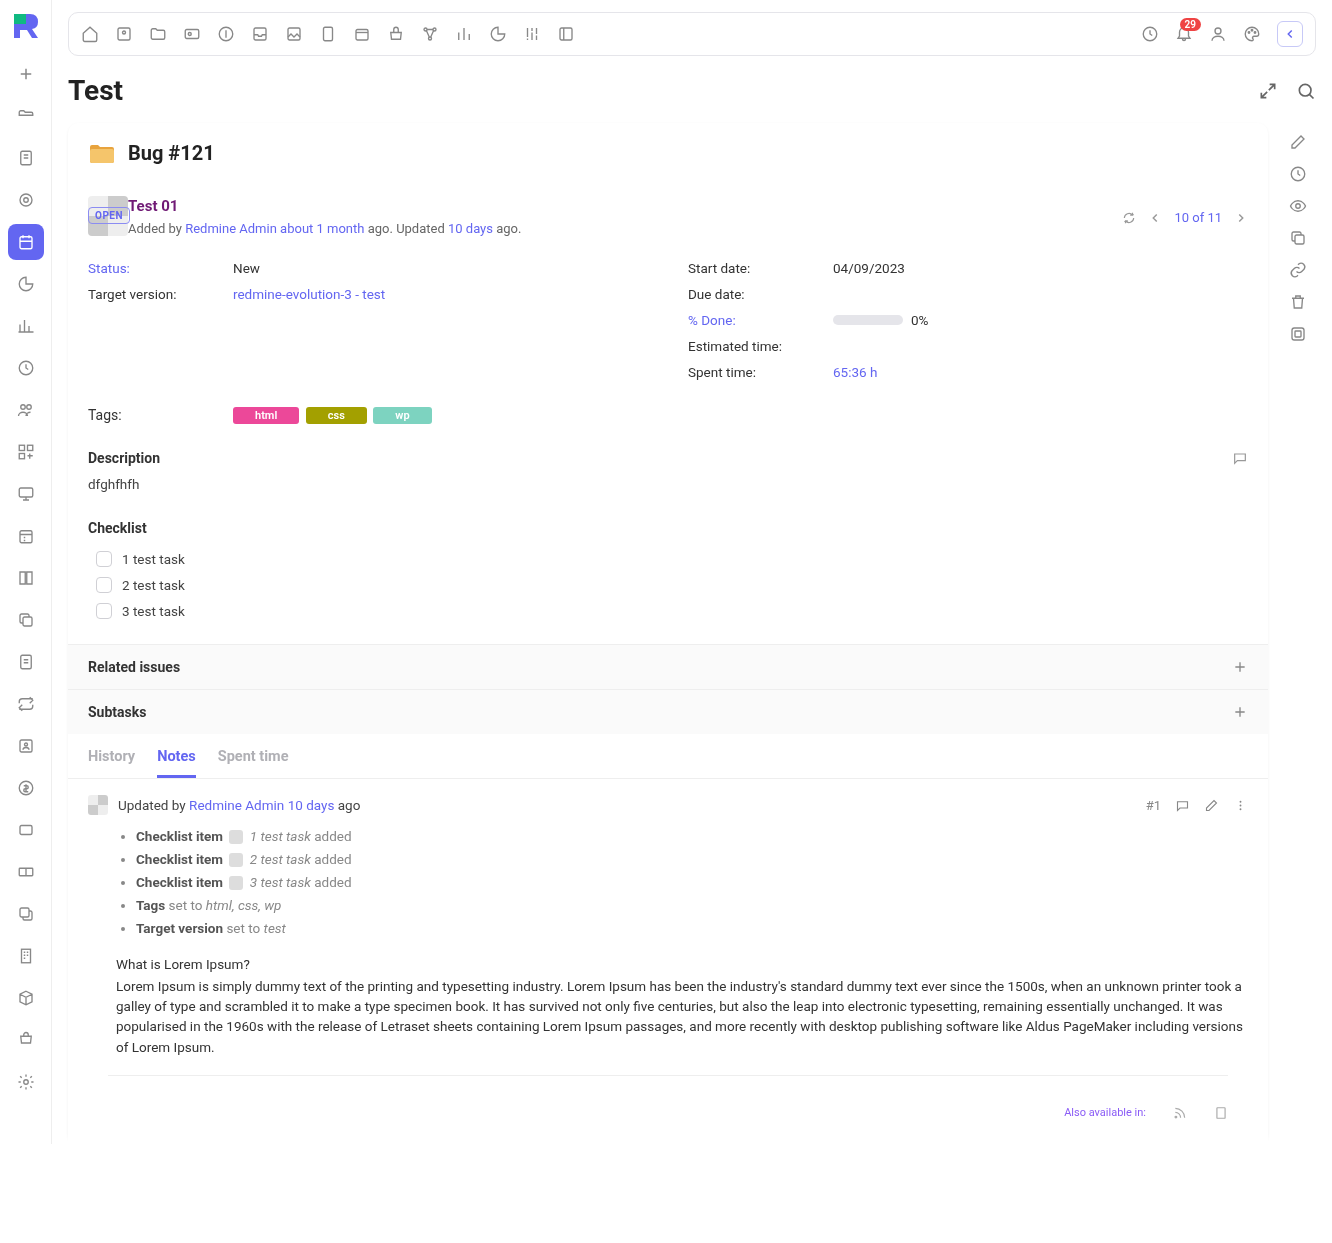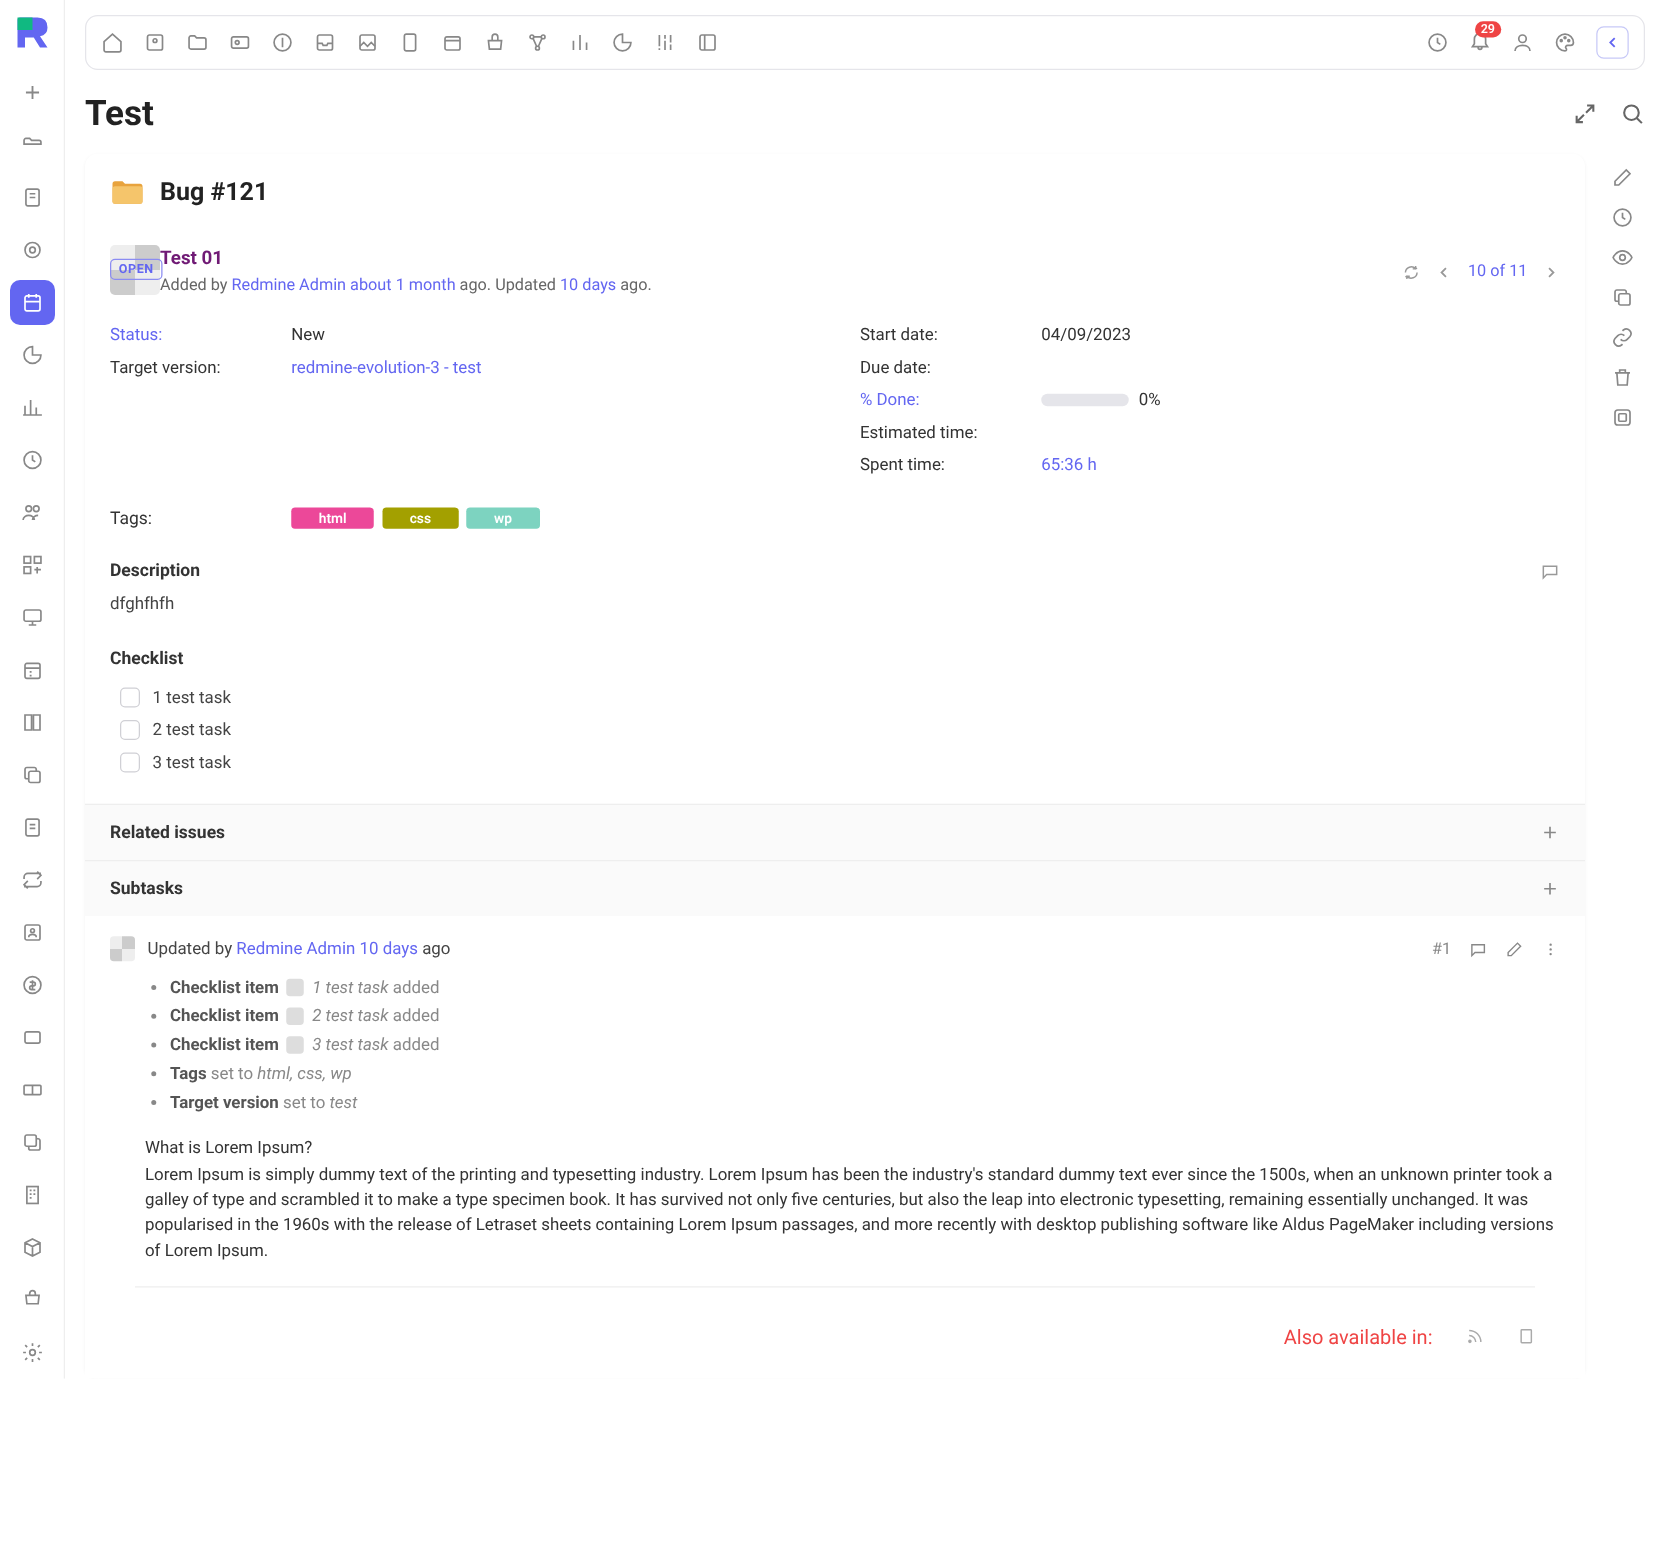--- a/index.html
+++ b/index.html
@@ -71,21 +71,21 @@
 .j-text { font-size: 13.5px; color: #444; }
 .j-text a { color: #6366f1; text-decoration: none; }
 .j-actions { margin-left: auto; display: flex; align-items: center; gap: 14px; color: #888; font-size: 13px; }
 .j-actions .ico-sm { width: 15px; height: 15px; cursor: pointer; }
 .j-details { list-style: disc; padding-left: 48px; margin-bottom: 14px; color: #888; font-size: 13.5px; line-height: 1.7; }
 .j-details strong { color: #555; font-weight: 700; }
 .j-details em { font-style: italic; }
 .mini-check { display: inline-block; width: 14px; height: 14px; background: #ddd; border-radius: 3px; vertical-align: middle; margin: 0 3px; }
 .j-note { padding-left: 28px; font-size: 13.5px; color: #333; line-height: 1.5; }
 .j-note p { margin-bottom: 2px; }
-.footer { text-align: right; padding: 30px 20px 8px; color: #ef4444; font-size: 16px; display: flex; justify-content: flex-end; align-items: center; gap: 27px; }
+.footer { text-align: right; padding: 30px 20px 8px; color: #8b5cf6; font-size: 11px; display: flex; justify-content: flex-end; align-items: center; gap: 27px; }
 .hr { border: 0; border-top: 1px solid #eee; margin: 18px 20px 0; }
 </style>
 </head>
 <body>
 
 <div class="app">
   <div class="left-rail">
     <div class="logo">
       <svg viewBox="0 0 32 32">
           <path d="M4 28 L4 6 Q4 4 6 4 L20 4 Q28 4 28 12 Q28 18 22 19 L28 28 L22 28 L17 20 L10 20 L10 28 Z" fill="#6366f1"></path>
@@ -453,20 +453,25 @@
           </div>
         <div class="panel">
             <div class="panel-h">
               <span>Subtasks</span>
               <svg class="plus" viewBox="0 0 24 24" fill="none" stroke="currentColor" stroke-width="2">
                 <path d="M12 5v14M5 12h14"></path>
               </svg>
             </div>
           </div>
 
+        <div class="tabs">
+          <div class="tab">History</div>
+          <div class="tab active">Notes</div>
+          <div class="tab">Spent time</div>
+        </div>
 
         <div class="journal">
           <div class="j-head">
             <div class="avatar-sm"></div>
             <div class="j-text">
               <span>Updated by </span><a>Redmine Admin</a> <a>10 days</a><span> ago</span>
             </div>
             <div class="j-actions">
               <span>#1</span>
               <svg class="ico-sm" viewBox="0 0 24 24" fill="none" stroke="currentColor" stroke-width="1.8">

